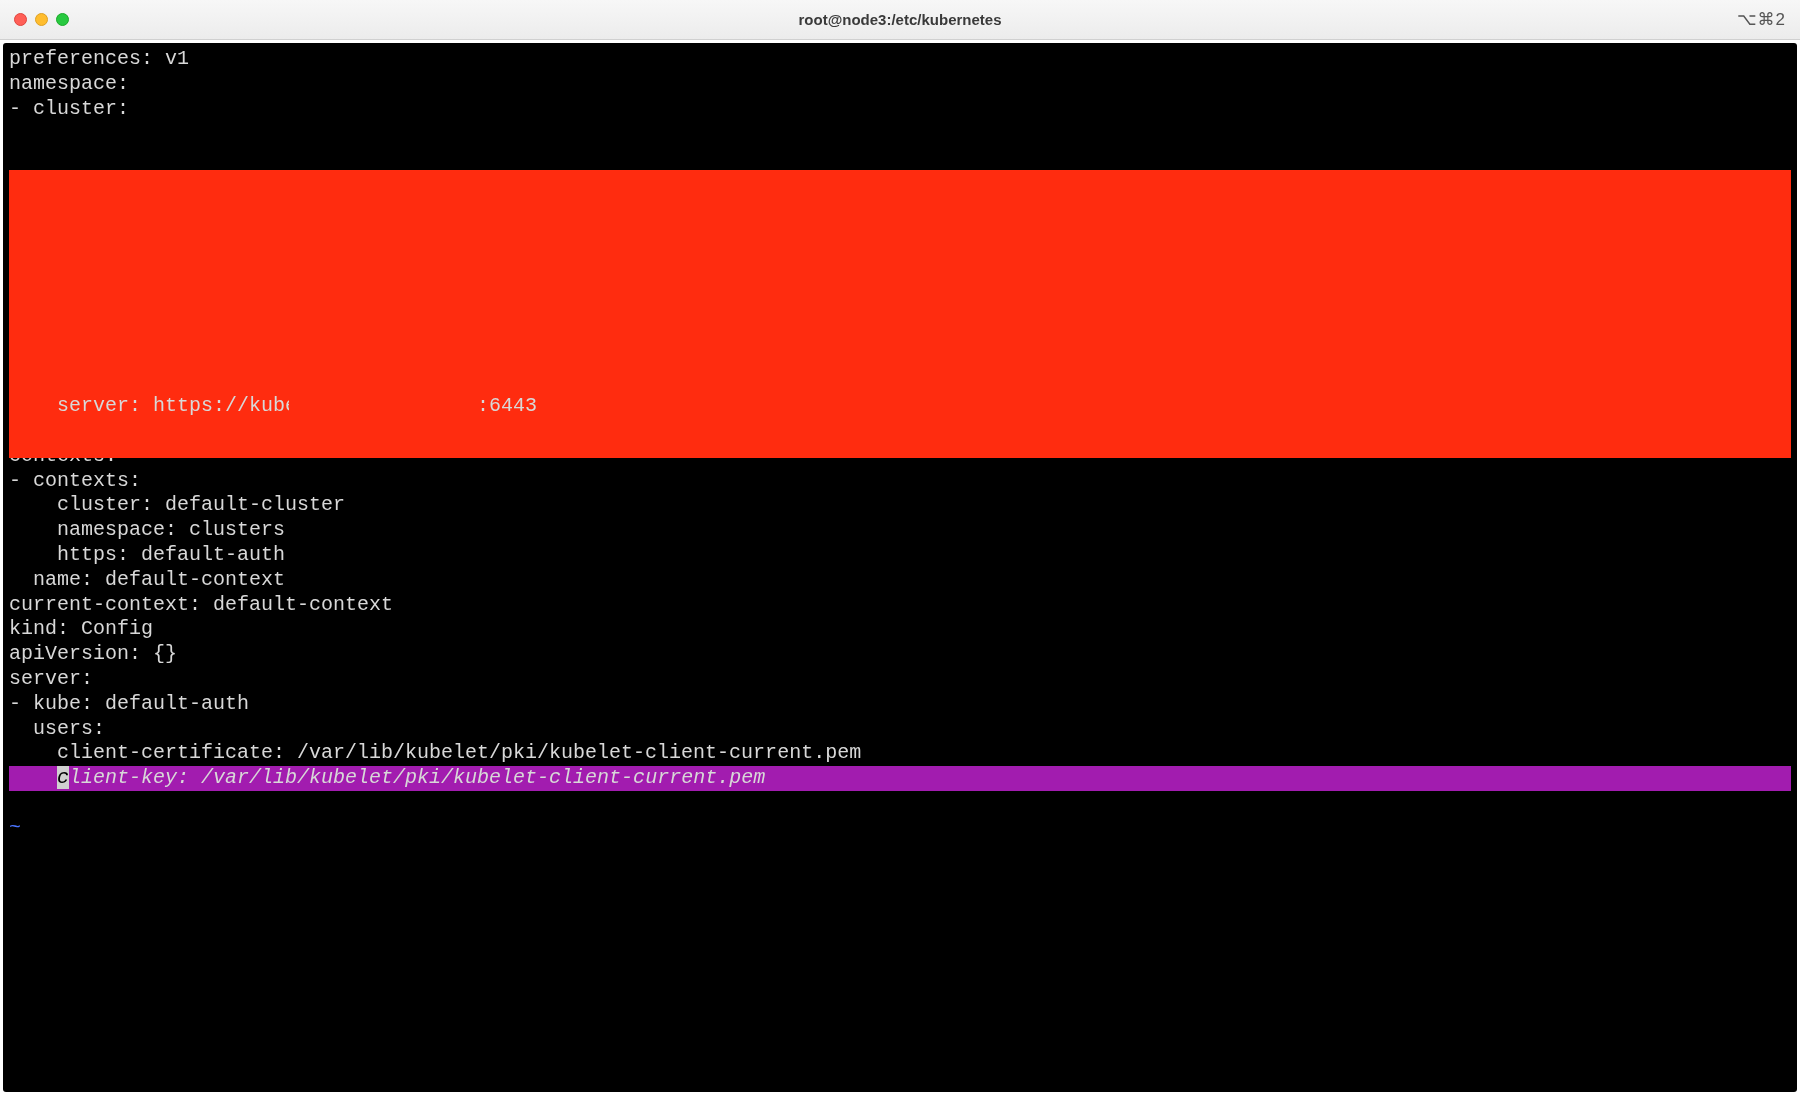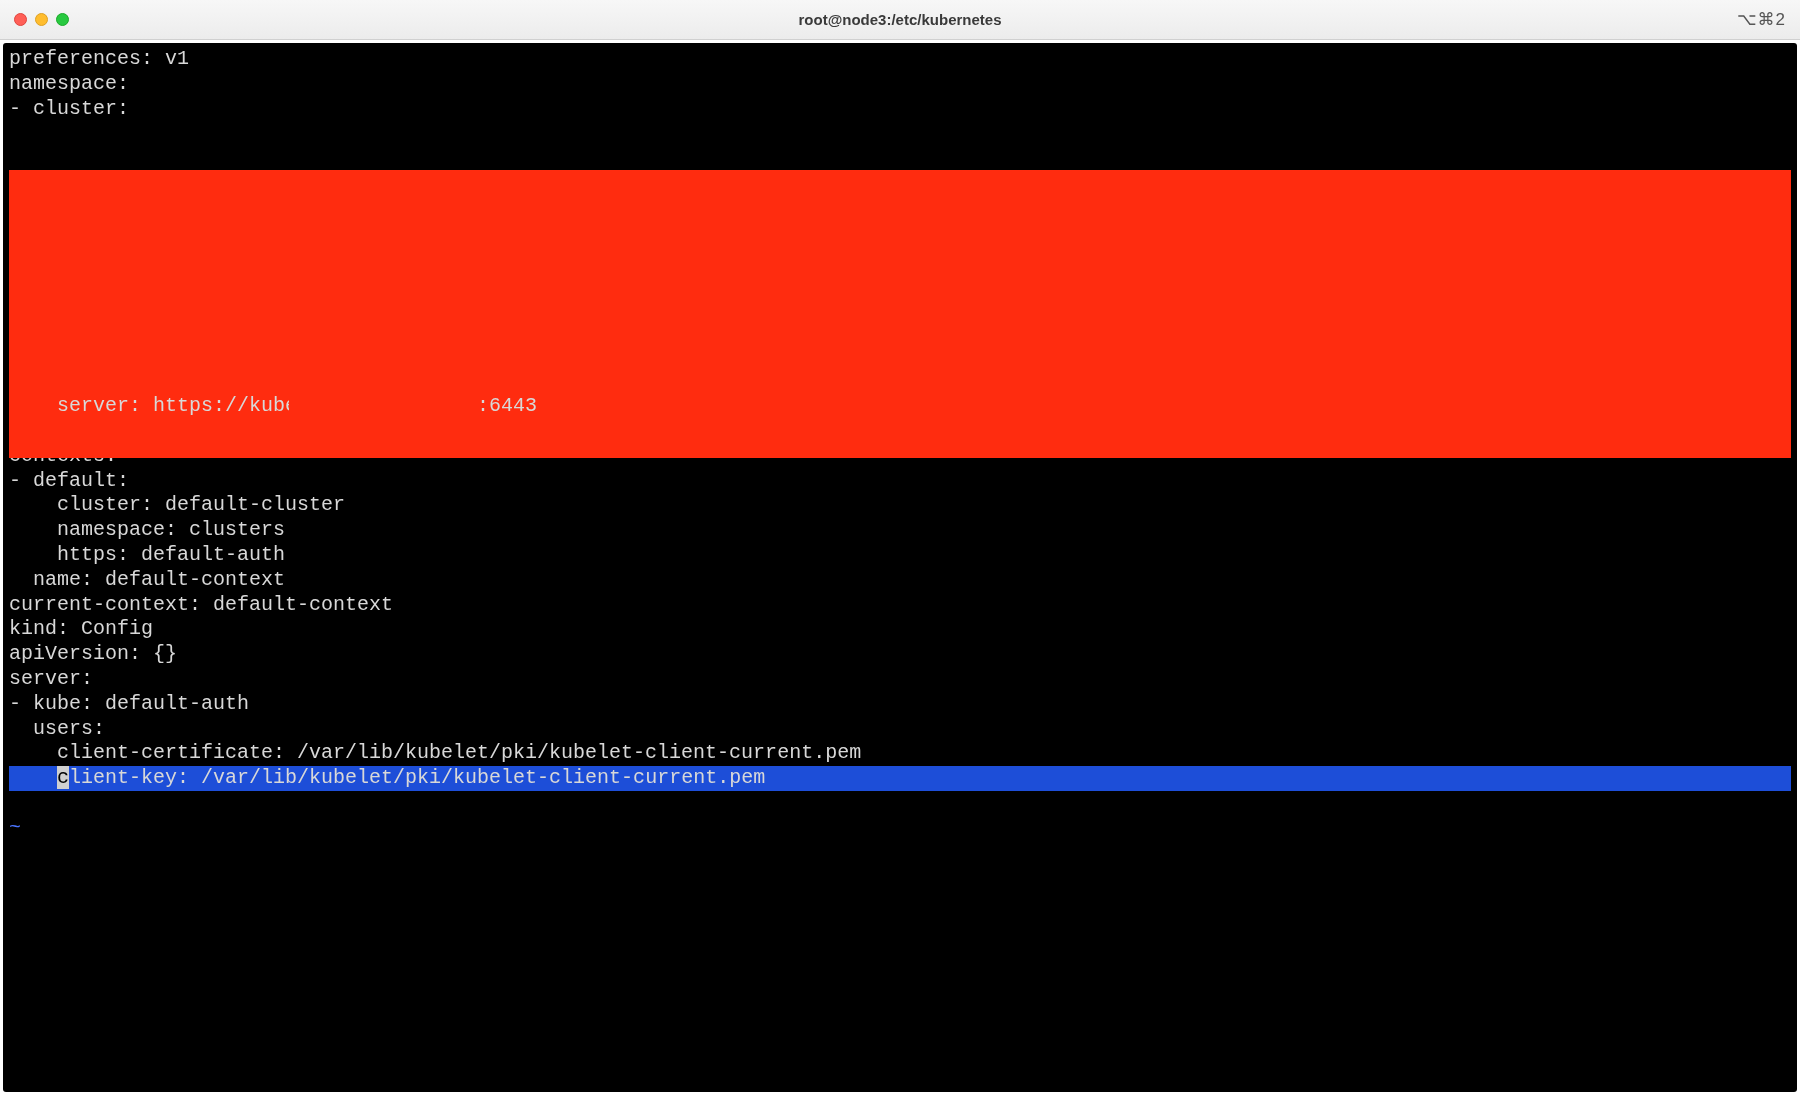--- a/index.html
+++ b/index.html
@@ -86,23 +86,24 @@
     }
     .redact-small {
       position: absolute;
       background: #ff2c0f;
       left: 280px;
       width: 150px;
       top: 0px;
       height: 23px;
     }
     .hl-line {
-      background: #1d4ed8;
+      background: #a21caf;
       display: block;
       width: 100%;
+      font-style: italic;
     }
     .cursor {
       background: #d0d0d0;
       color: #000;
     }
     .tilde {
       color: #4a74ff;
     }
   </style>
 </head>
@@ -129,21 +130,21 @@
 
 
 
 
 
 
 
 <span class="server-line"><span>    server: https://kube.</span>              <span>:6443</span><span class="redact-small"></span></span>
 <span>  name: default-cluster</span>
 <span>contexts:</span>
-<span>- default:</span>
+<span>- contexts:</span>
 <span>    cluster: default-cluster</span>
 <span>    namespace: clusters</span>
 <span>    https: default-auth</span>
 <span>  name: default-context</span>
 <span>current-context: default-context</span>
 <span>kind: Config</span>
 <span>apiVersion: {}</span>
 <span>server:</span>
 <span>- kube: default-auth</span>
 <span>  users:</span>

